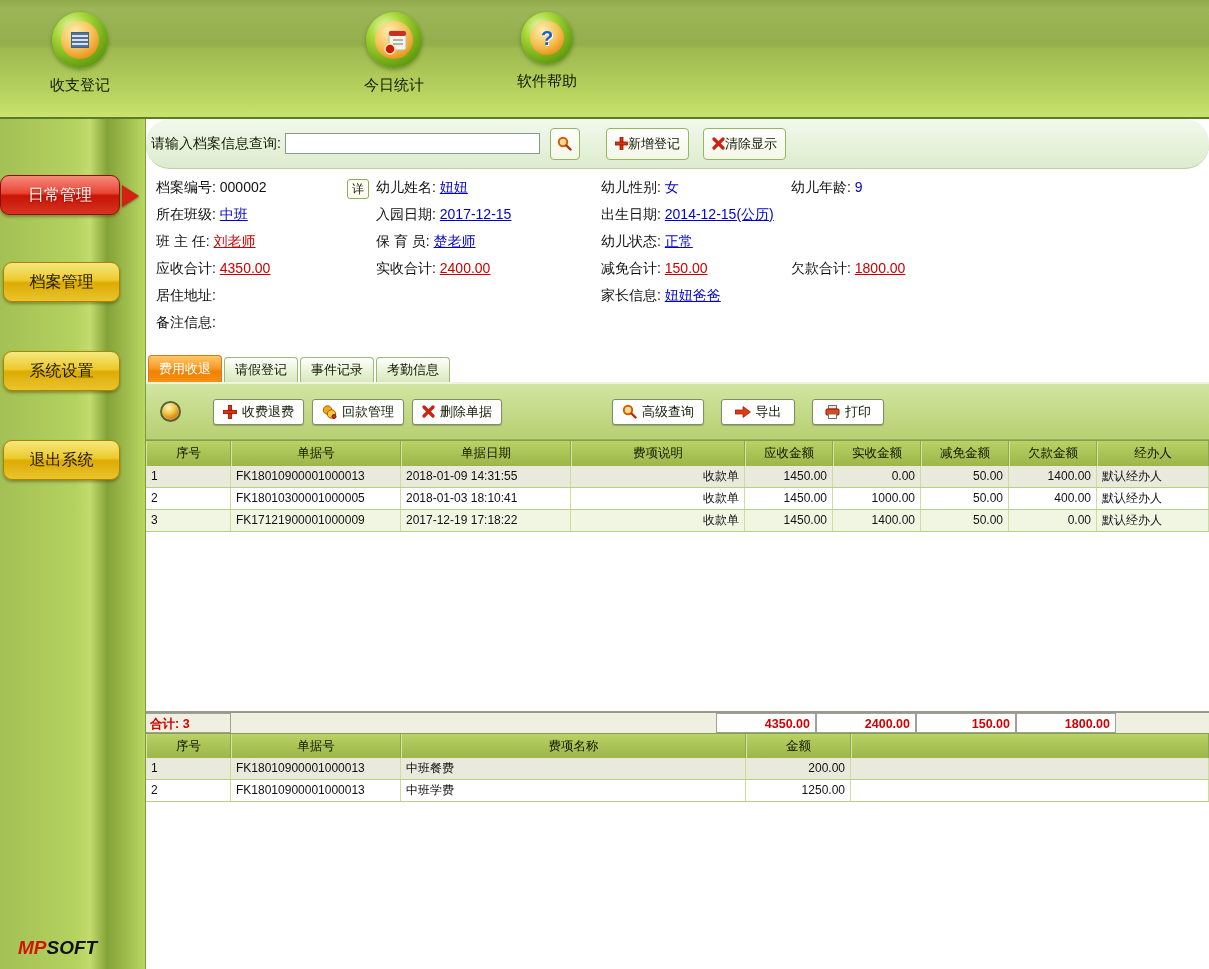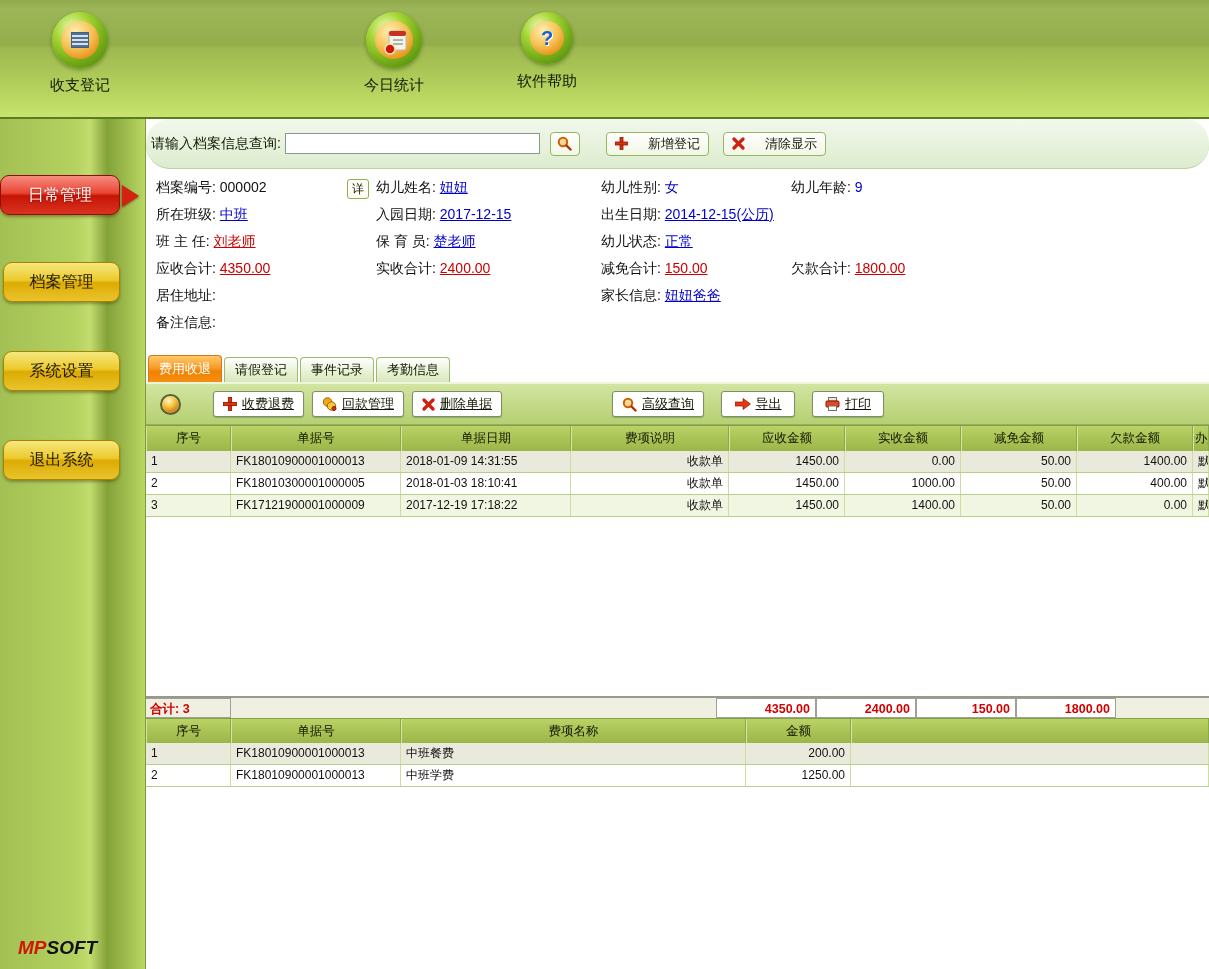--- a/index.html
+++ b/index.html
@@ -41,21 +41,21 @@
   .logo .mp { color:#d41402; }
   .logo .soft { color:#111; }
 
   .main { flex:1; display:flex; flex-direction:column; border-left:1px solid #7d9a42; background:#fff; min-width:0; }
 
   
   .search-row { height:50px; flex:none; display:flex; align-items:center; padding-left:5px;
     background:linear-gradient(180deg,#f2f8ee 0%,#e6f1da 60%,#dcecce 100%); border-bottom:1px solid #bccfa6;border-radius:24px; }
   .search-row .lbl { font-size:14px; color:#101800; }
   .search-input { width:255px; height:21px; margin-left:4px; border:1px solid #8a9a88; background:#fff; font-size:13px; padding:0 3px; }
-  .btn { display:inline-flex; align-items:center; gap:20px; height:24px; padding:0 8px;
+  .btn { display:inline-flex; align-items:center; gap:0; height:32px; padding:0 8px;
     background:linear-gradient(180deg,#ffffff,#f2f6e6); border:1px solid #95b85c; border-radius:4px;
     font-size:13px; color:#101800; cursor:pointer;text-align:right; }
   .btn.square { width:30px; justify-content:center; padding:0; }
   .ml10{margin-left:10px}.ml26{margin-left:26px}.ml14{margin-left:14px}
 
   
   .info-panel { height:186px; flex:none; background:#fff; padding-top:10px; position:relative; }
   .info-row { position:relative; height:27px; font-size:14px; }
   .g1{position:absolute;left:10px}.g2{position:absolute;left:230px}.g3{position:absolute;left:455px}.g4{position:absolute;left:645px}
   .gdet{position:absolute;left:201px}
@@ -68,39 +68,39 @@
 
   
   .tabs { height:27px; flex:none; display:flex; align-items:flex-end; padding-left:2px; background:#fff; gap:2px; }
   .tab { height:25px; padding:0 10px; display:flex; align-items:center; font-size:13px; cursor:pointer;
     border:1px solid #9cbb70; border-bottom:none; border-radius:4px 4px 0 0;
     background:linear-gradient(180deg,#ffffff 0%,#e7f1d2 60%,#d8e8bd 100%); color:#101800; }
   .tab.active { height:27px; background:linear-gradient(180deg,#ffc868 0%,#f79c2a 45%,#ef8203 60%,#f59010 100%);
     border-color:#d87818; color:#fff; }
 
   
-  .actionbar { height:43px; flex:none; display:flex; align-items:center;
+  .actionbar { height:58px; flex:none; display:flex; align-items:center;
     background:linear-gradient(180deg,#d3e5a2 0%,#c3d986 55%,#b7d073 100%);
-    border-top:2px solid #eef5da; border-bottom:1px solid #94b05c;text-decoration:underline; }
+    border-top:2px solid #eef5da; border-bottom:1px solid #94b05c; }
   .sphere { width:21px; height:21px; border-radius:50%; flex:none; cursor:pointer;
     background:radial-gradient(circle at 40% 28%,#fff6cc 0%,#f3c23a 40%,#cf7410 75%,#7c4200 100%);
     border:2px solid #59642e; box-shadow:inset 0 0 2px rgba(255,255,255,.8); }
   .sphere.small { width:16px; height:16px; border-width:2px; }
   .abtn { display:inline-flex; align-items:center; gap:5px; height:26px; padding:0 9px;
     background:#fff; border:1px solid #7d8f68; border-radius:3px; font-size:13px; color:#101800; cursor:pointer;
     box-shadow:0 1px 1px rgba(70,90,30,.35); }
   .ml14a{margin-left:14px}.ml32{margin-left:32px}.gap8{margin-left:8px}.ml110{margin-left:110px}.ml17{margin-left:17px}
 
   
   .thead { height:26px; flex:none; display:flex; border-top:1px solid #84a046;
     background:linear-gradient(180deg,#bad266 0%,#a9c254 55%,#9db64a 100%); }
   .thead .hc { display:flex; align-items:center; justify-content:center; font-size:12.5px; color:#0e1500;
     border-left:1px solid #d6e6a2; border-right:1px solid #8ea84e; overflow:hidden; white-space:nowrap; }
   .c-no{width:85px;flex:none}.c-bill{width:170px;flex:none}.c-date{width:170px;flex:none}
-  .c-desc{width:158px;flex:none}.c-m{width:116px;flex:none}.c-op{flex:1;min-width:0}
+  .c-desc{width:174px;flex:none}.c-m{width:88px;flex:none}.c-op{flex:1;min-width:0}
   .trow { height:22px; flex:none; display:flex; font-size:12px; border-bottom:1px solid #b7cf86; }
   .trow .tc { padding:0 5px; line-height:21px; overflow:hidden; white-space:nowrap; border-right:1px solid #cdde9c; }
   .trow .num { text-align:right; }
   .r0{background:#e9e9dc}.r1{background:#fff}.r2{background:#f1f6e2}
   .tfiller { flex:none; height:179px; background:#fff; }
 
   
   .totals { height:22px; flex:none; display:flex; background:#efefe2; border-top:2px solid #98988c; font-size:12.5px; }
   .t-label { width:85px; flex:none; border:1px solid #a0a096; border-left:none; color:#d00000; font-weight:bold;
     padding:1px 4px; line-height:18px; }

